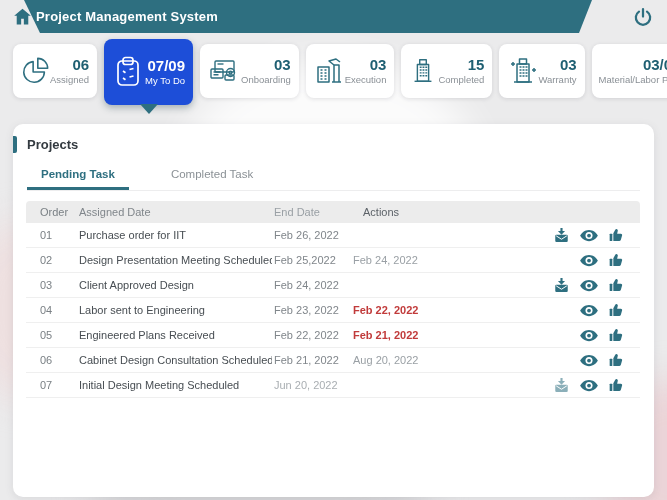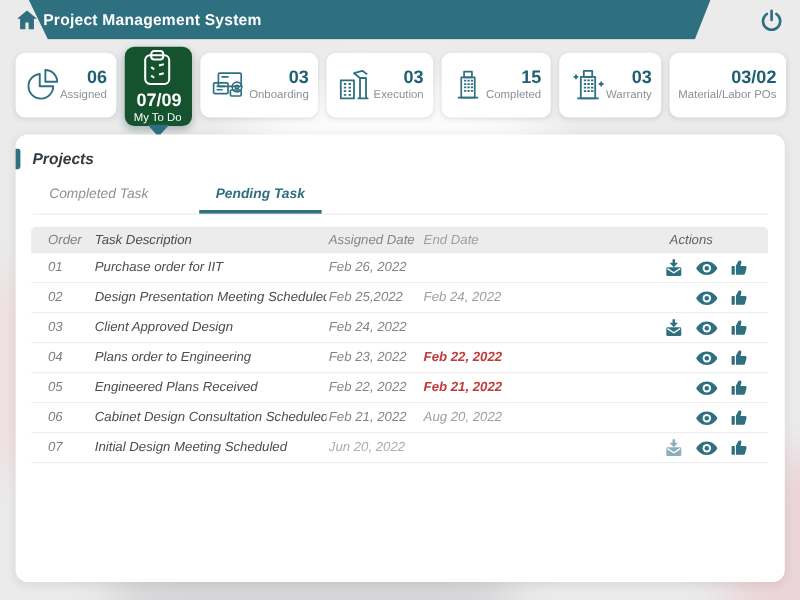--- a/index.html
+++ b/index.html
@@ -23,29 +23,29 @@
   .power-btn{right:13px;}
 
   
   .stats{position:absolute;left:13px;top:44px;width:642px;display:flex;gap:7px;align-items:flex-start;}
   .card{flex:1 1 0;background:#ffffff;border-radius:8px;height:54px;display:flex;align-items:center;
     padding:0 8px 0 7px;box-shadow:0 1px 4px rgba(60,60,70,.14);cursor:pointer;position:relative;}
   .card .c-icon{flex:0 0 auto;display:flex;align-items:center;}
   .card .c-col{flex:1 1 auto;display:flex;flex-direction:column;align-items:flex-end;line-height:1.15;}
   .card .c-count{font-size:15px;font-weight:bold;color:#1e5f72;}
   .card .c-label{font-size:9.5px;color:#8a9096;margin-top:2px;white-space:nowrap;}
-  .card.selected{background:#14532d;height:66px;margin-top:-5px;box-shadow:0 3px 7px rgba(40,70,80,.35);flex-direction:column;}
+  .card.selected{background:#1d4ed8;height:66px;margin-top:-5px;box-shadow:0 3px 7px rgba(40,70,80,.35);}
   .card.selected .c-count,.card.selected .c-label{color:#ffffff;}
   .card.selected::after{content:"";position:absolute;left:50%;bottom:-9px;margin-left:-9px;
     border-left:9px solid transparent;border-right:9px solid transparent;border-top:10px solid #2e6f80;}
   .card.no-icon .c-col{align-items:flex-end;}
 
   
-  .panel{position:absolute;left:13px;top:112px;width:641px;height:373px;background:#ffffff;
-    border-radius:10px;box-shadow:0 2px 8px rgba(80,80,90,.12);font-style:italic;}
+  .panel{position:absolute;left:13px;top:124px;width:641px;height:373px;background:#ffffff;
+    border-radius:10px;box-shadow:0 2px 8px rgba(80,80,90,.12);}
   .accent{position:absolute;left:0;top:12px;width:4px;height:17px;background:#2e6f80;border-radius:0 2px 2px 0;}
   .panel-title{margin:0;padding:13px 0 0 14px;font-size:13px;font-weight:bold;color:#333a40;}
   .tabs{display:flex;margin:10px 14px 0 14px;border-bottom:1px solid #ededee;}
   .tab{padding:6px 14px 7px 14px;font-size:11.5px;color:#8b9196;cursor:pointer;margin-right:28px;
     border-bottom:3px solid transparent;}
   .tab.active{color:#2e6f80;font-weight:bold;border-bottom-color:#2e6f80;}
 
   
   .task-table{margin:10px 14px 0 13px;}
   .t-row{display:grid;grid-template-columns:51px 195px 79px 195px 88px;align-items:center;height:24px;
@@ -186,27 +186,26 @@
           <span class="c-count">03/02</span>
           <span class="c-label">Material/Labor POs</span>
         </div>
       </div>
     </div>
 
   <section class="panel">
     <div class="accent"></div>
     <h2 class="panel-title">Projects</h2>
     <div class="tabs" id="tabs">
+        <div class="tab active">Pending Task</div>
         <div class="tab">Completed Task</div>
-        <div class="tab active">Pending Task</div>
       </div>
     <div class="task-table">
       <div class="t-row t-head" id="thead">
           <div class="cell order">Order</div>
-          <div class="cell desc">Task Description</div>
           <div class="cell adate">Assigned Date</div>
           <div class="cell edate">End Date</div>
           <div class="cell " style="padding-left: 12px;">Actions</div>
         </div>
       <div id="tbody">
           <div class="t-row">
             <div class="cell order">01</div>
             <div class="cell desc">Purchase order for IIT</div>
             <div class="cell adate">Feb 26, 2022</div>
             <div class="cell edate"></div>
@@ -294,21 +293,21 @@
                   <svg width="16" height="16" viewBox="0 0 24 24" fill="#2e6f80">
                     <rect x="2.5" y="10" width="4" height="11" rx="0.8"></rect>
                     <path d="M8 21h9.2c1 0 1.9-.7 2.1-1.7l1.9-6.9c.3-1.2-.6-2.4-1.9-2.4h-5.6l1-4.4c.2-1-.3-2-1.2-2.4-.9-.4-1.9-.1-2.4.7L8 9.5z"></path>
                   </svg>
                 </span>
               </div>
             </div>
           </div>
           <div class="t-row">
             <div class="cell order">04</div>
-            <div class="cell desc">Plans order to Engineering</div>
+            <div class="cell desc">Labor sent to Engineering</div>
             <div class="cell adate">Feb 23, 2022</div>
             <div class="cell edate overdue">Feb 22, 2022</div>
             <div class="cell actions">
               <div class="a-slot"></div>
               <div class="a-slot">
                 <span class="a-btn">
                   <svg width="18" height="13" viewBox="0 0 24 16">
                     <path d="M12 .5C6.2.5 1.9 4.6.2 8c1.7 3.4 6 7.5 11.8 7.5S22.1 11.4 23.8 8C22.1 4.6 17.8.5 12 .5z" fill="#2e6f80"></path>
                     <circle cx="12" cy="8" r="4.7" fill="#ffffff"></circle>
                     <circle cx="12" cy="8" r="2.5" fill="#2e6f80"></circle>

